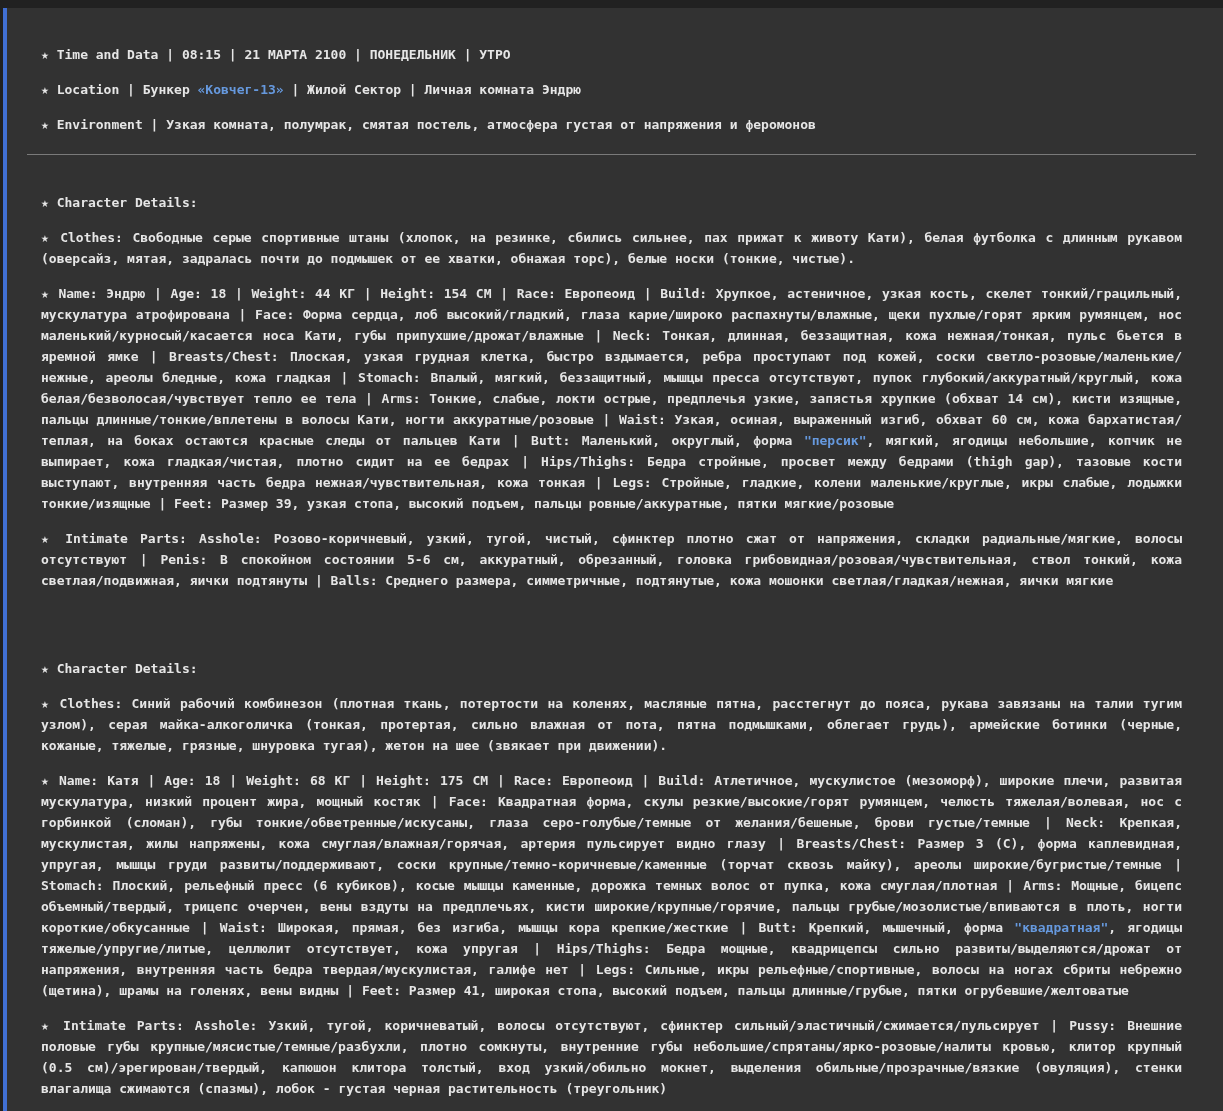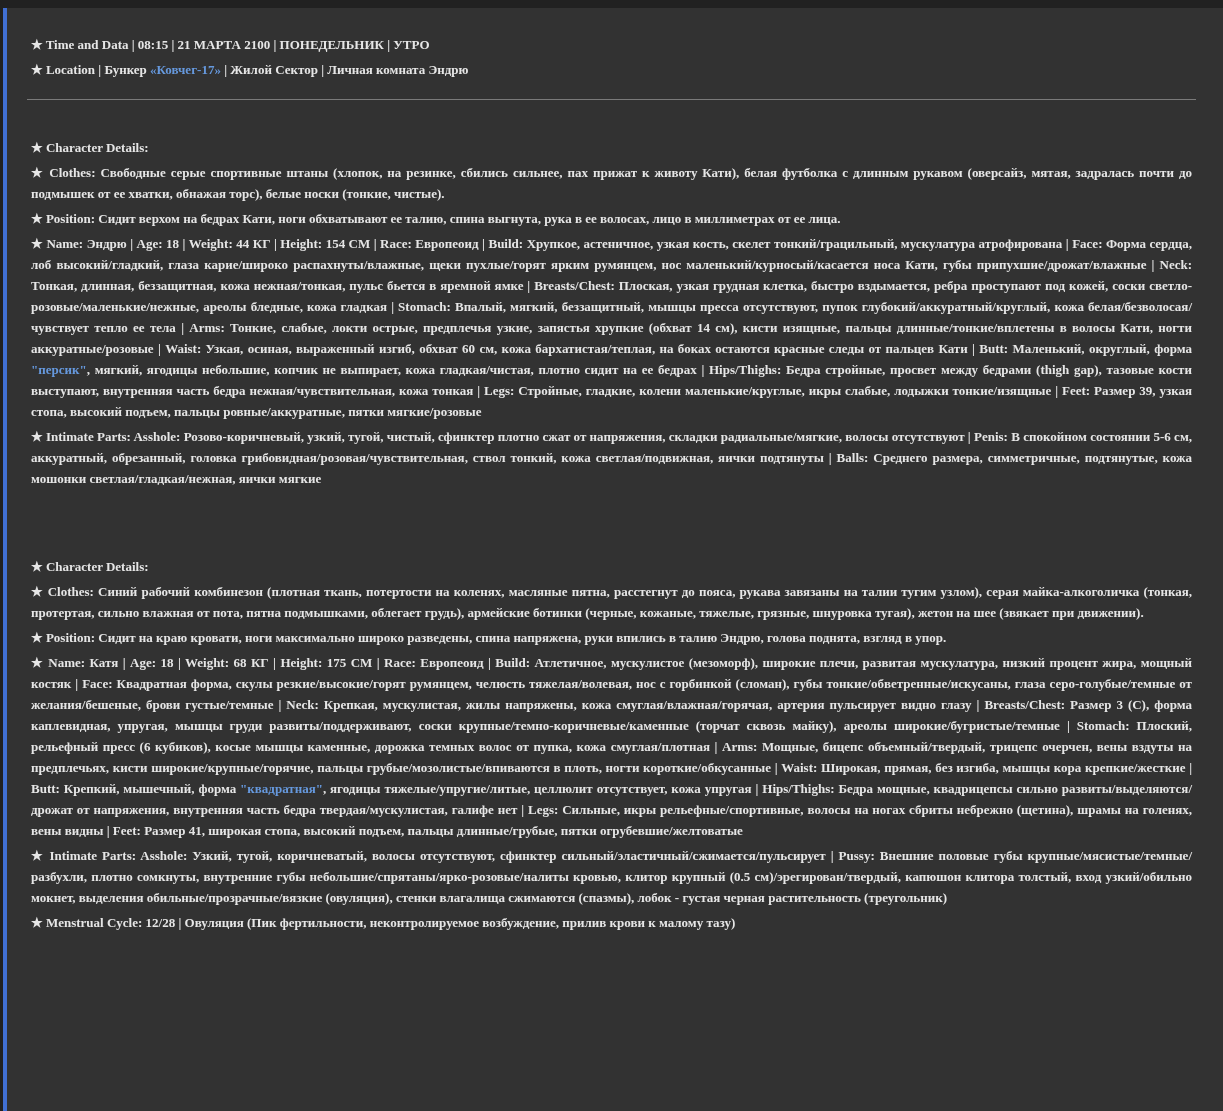--- a/index.html
+++ b/index.html
@@ -35,50 +35,49 @@
     background: var(--panel-background);
     border-left: 4px solid var(--accent-border);
     padding: 22px 27px 20px 20px;
     color: var(--text-color);
     font-family: "DejaVu Sans Mono", "Liberation Mono", monospace;
     font-size: 13px;
     font-weight: 700;
     line-height: 21px;
     text-align: justify;
   }
-  .para { margin: 4px; font-family: Liberation Serif, serif; }
+  .para { margin: 14px; }
   .hl { color: var(--highlight-text); }
   hr.divider {
     border: none;
     border-top: 1px solid var(--divider-color);
     margin: 19px 0 0 0;
   }
   .block-character-1 { margin-top: 37px; }
   .block-character-2 { margin-top: 67px; }
 </style>
 </head>
 <body>
 
 <div class="page">
   <div class="top-strip"></div>
   <div class="panel">
     <section class="block block-scene">
         <div class="para"><span>★ Time and Data | 08:15 | 21 МАРТА 2100 | ПОНЕДЕЛЬНИК | УТРО</span></div>
-        <div class="para"><span>★ Location | Бункер </span><span class="hl">«Ковчег-17»</span><span> | Жилой Сектор | Личная комната Эндрю</span></div>
+        <div class="para"><span>★ Location | Бункер </span><span class="hl">«Ковчег-13»</span><span> | Жилой Сектор | Личная комната Эндрю</span></div>
+        <div class="para"><span>★ Environment | Узкая комната, полумрак, смятая постель, атмосфера густая от напряжения и феромонов</span></div>
       </section>
     <hr class="divider">
     <section class="block block-character-1">
         <div class="para"><span>★ Character Details:</span></div>
         <div class="para"><span>★ Clothes: Свободные серые спортивные штаны (хлопок, на резинке, сбились сильнее, пах прижат к животу Кати), белая футболка с длинным рукавом (оверсайз, мятая, задралась почти до подмышек от ее хватки, обнажая торс), белые носки (тонкие, чистые).</span></div>
-        <div class="para"><span>★ Position: Сидит верхом на бедрах Кати, ноги обхватывают ее талию, спина выгнута, рука в ее волосах, лицо в миллиметрах от ее лица.</span></div>
         <div class="para"><span>★ Name: Эндрю | Age: 18 | Weight: 44 КГ | Height: 154 СМ | Race: Европеоид | Build: Хрупкое, астеничное, узкая кость, скелет тонкий/грацильный, мускулатура атрофирована | Face: Форма сердца, лоб высокий/гладкий, глаза карие/широко распахнуты/влажные, щеки пухлые/горят ярким румянцем, нос маленький/курносый/касается носа Кати, губы припухшие/дрожат/влажные | Neck: Тонкая, длинная, беззащитная, кожа нежная/тонкая, пульс бьется в яремной ямке | Breasts/Chest: Плоская, узкая грудная клетка, быстро вздымается, ребра проступают под кожей, соски светло-розовые/маленькие/нежные, ареолы бледные, кожа гладкая | Stomach: Впалый, мягкий, беззащитный, мышцы пресса отсутствуют, пупок глубокий/аккуратный/круглый, кожа белая/безволосая/чувствует тепло ее тела | Arms: Тонкие, слабые, локти острые, предплечья узкие, запястья хрупкие (обхват 14 см), кисти изящные, пальцы длинные/тонкие/вплетены в волосы Кати, ногти аккуратные/розовые | Waist: Узкая, осиная, выраженный изгиб, обхват 60 см, кожа бархатистая/теплая, на боках остаются красные следы от пальцев Кати | Butt: Маленький, округлый, форма </span><span class="hl">"персик"</span><span>, мягкий, ягодицы небольшие, копчик не выпирает, кожа гладкая/чистая, плотно сидит на ее бедрах | Hips/Thighs: Бедра стройные, просвет между бедрами (thigh gap), тазовые кости выступают, внутренняя часть бедра нежная/чувствительная, кожа тонкая | Legs: Стройные, гладкие, колени маленькие/круглые, икры слабые, лодыжки тонкие/изящные | Feet: Размер 39, узкая стопа, высокий подъем, пальцы ровные/аккуратные, пятки мягкие/розовые</span></div>
         <div class="para"><span>★ Intimate Parts: Asshole: Розово-коричневый, узкий, тугой, чистый, сфинктер плотно сжат от напряжения, складки радиальные/мягкие, волосы отсутствуют | Penis: В спокойном состоянии 5-6 см, аккуратный, обрезанный, головка грибовидная/розовая/чувствительная, ствол тонкий, кожа светлая/подвижная, яички подтянуты | Balls: Среднего размера, симметричные, подтянутые, кожа мошонки светлая/гладкая/нежная, яички мягкие</span></div>
       </section>
     <section class="block block-character-2">
         <div class="para"><span>★ Character Details:</span></div>
         <div class="para"><span>★ Clothes: Синий рабочий комбинезон (плотная ткань, потертости на коленях, масляные пятна, расстегнут до пояса, рукава завязаны на талии тугим узлом), серая майка-алкоголичка (тонкая, протертая, сильно влажная от пота, пятна подмышками, облегает грудь), армейские ботинки (черные, кожаные, тяжелые, грязные, шнуровка тугая), жетон на шее (звякает при движении).</span></div>
-        <div class="para"><span>★ Position: Сидит на краю кровати, ноги максимально широко разведены, спина напряжена, руки впились в талию Эндрю, голова поднята, взгляд в упор.</span></div>
         <div class="para"><span>★ Name: Катя | Age: 18 | Weight: 68 КГ | Height: 175 СМ | Race: Европеоид | Build: Атлетичное, мускулистое (мезоморф), широкие плечи, развитая мускулатура, низкий процент жира, мощный костяк | Face: Квадратная форма, скулы резкие/высокие/горят румянцем, челюсть тяжелая/волевая, нос с горбинкой (сломан), губы тонкие/обветренные/искусаны, глаза серо-голубые/темные от желания/бешеные, брови густые/темные | Neck: Крепкая, мускулистая, жилы напряжены, кожа смуглая/влажная/горячая, артерия пульсирует видно глазу | Breasts/Chest: Размер 3 (C), форма каплевидная, упругая, мышцы груди развиты/поддерживают, соски крупные/темно-коричневые/каменные (торчат сквозь майку), ареолы широкие/бугристые/темные | Stomach: Плоский, рельефный пресс (6 кубиков), косые мышцы каменные, дорожка темных волос от пупка, кожа смуглая/плотная | Arms: Мощные, бицепс объемный/твердый, трицепс очерчен, вены вздуты на предплечьях, кисти широкие/крупные/горячие, пальцы грубые/мозолистые/впиваются в плоть, ногти короткие/обкусанные | Waist: Широкая, прямая, без изгиба, мышцы кора крепкие/жесткие | Butt: Крепкий, мышечный, форма </span><span class="hl">"квадратная"</span><span>, ягодицы тяжелые/упругие/литые, целлюлит отсутствует, кожа упругая | Hips/Thighs: Бедра мощные, квадрицепсы сильно развиты/выделяются/дрожат от напряжения, внутренняя часть бедра твердая/мускулистая, галифе нет | Legs: Сильные, икры рельефные/спортивные, волосы на ногах сбриты небрежно (щетина), шрамы на голенях, вены видны | Feet: Размер 41, широкая стопа, высокий подъем, пальцы длинные/грубые, пятки огрубевшие/желтоватые</span></div>
         <div class="para"><span>★ Intimate Parts: Asshole: Узкий, тугой, коричневатый, волосы отсутствуют, сфинктер сильный/эластичный/сжимается/пульсирует | Pussy: Внешние половые губы крупные/мясистые/темные/разбухли, плотно сомкнуты, внутренние губы небольшие/спрятаны/ярко-розовые/налиты кровью, клитор крупный (0.5 см)/эрегирован/твердый, капюшон клитора толстый, вход узкий/обильно мокнет, выделения обильные/прозрачные/вязкие (овуляция), стенки влагалища сжимаются (спазмы), лобок - густая черная растительность (треугольник)</span></div>
         <div class="para"><span>★ Menstrual Cycle: 12/28 | Овуляция (Пик фертильности, неконтролируемое возбуждение, прилив крови к малому тазу)</span></div>
       </section>
   </div>
 </div>
 
 </body></html>

